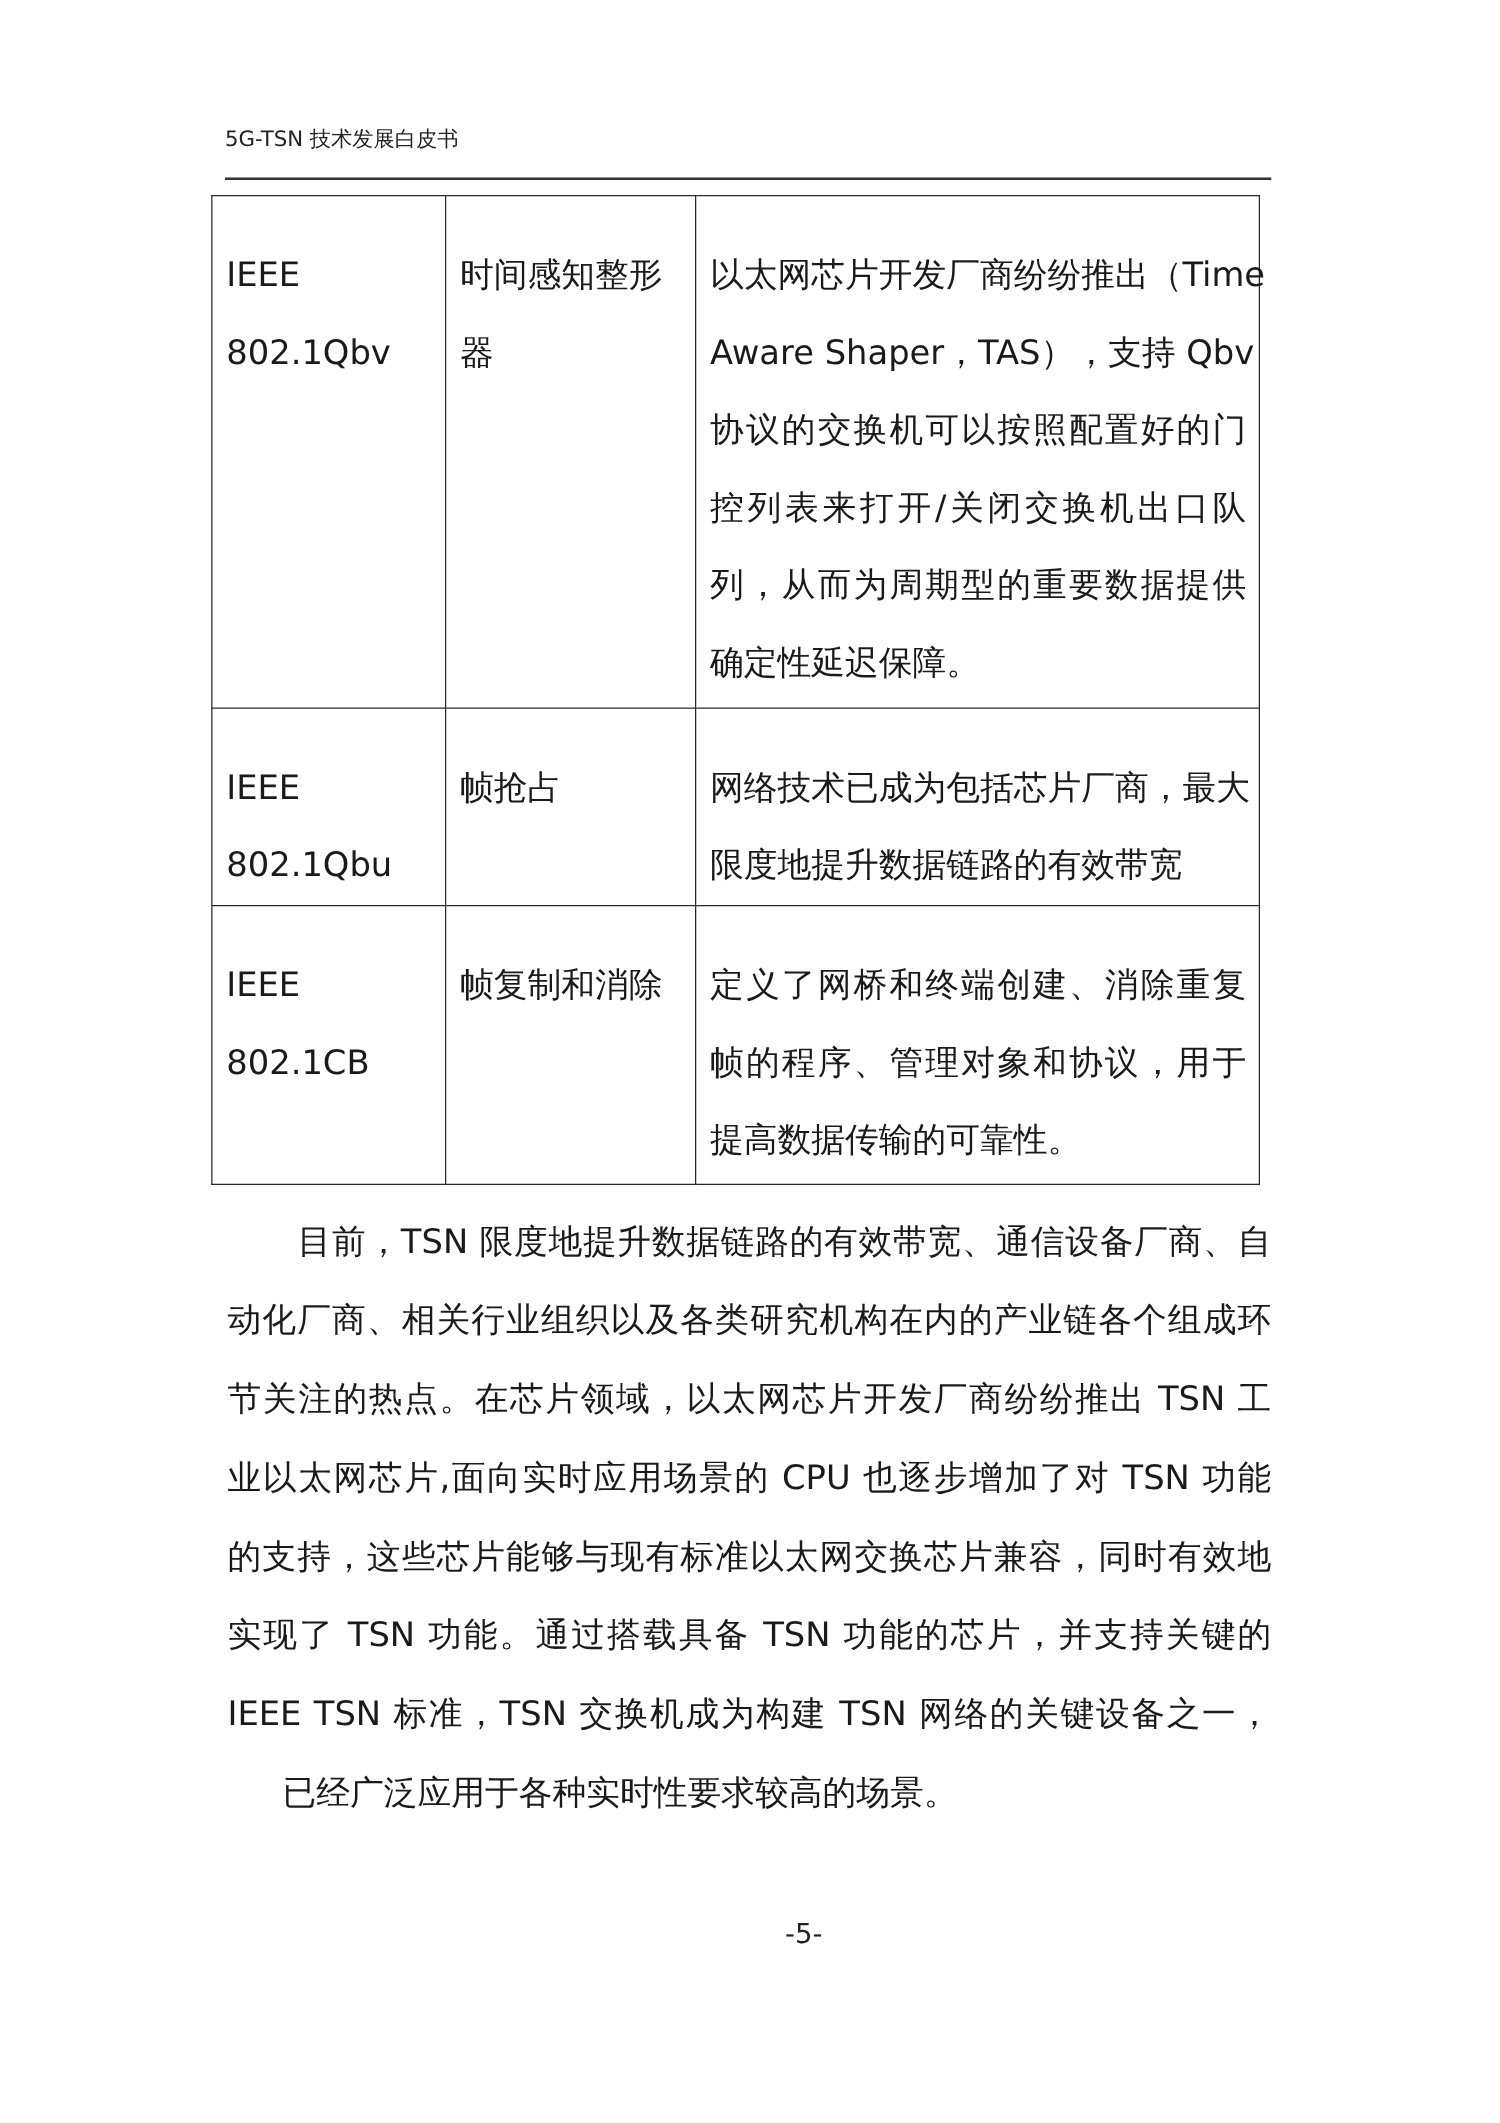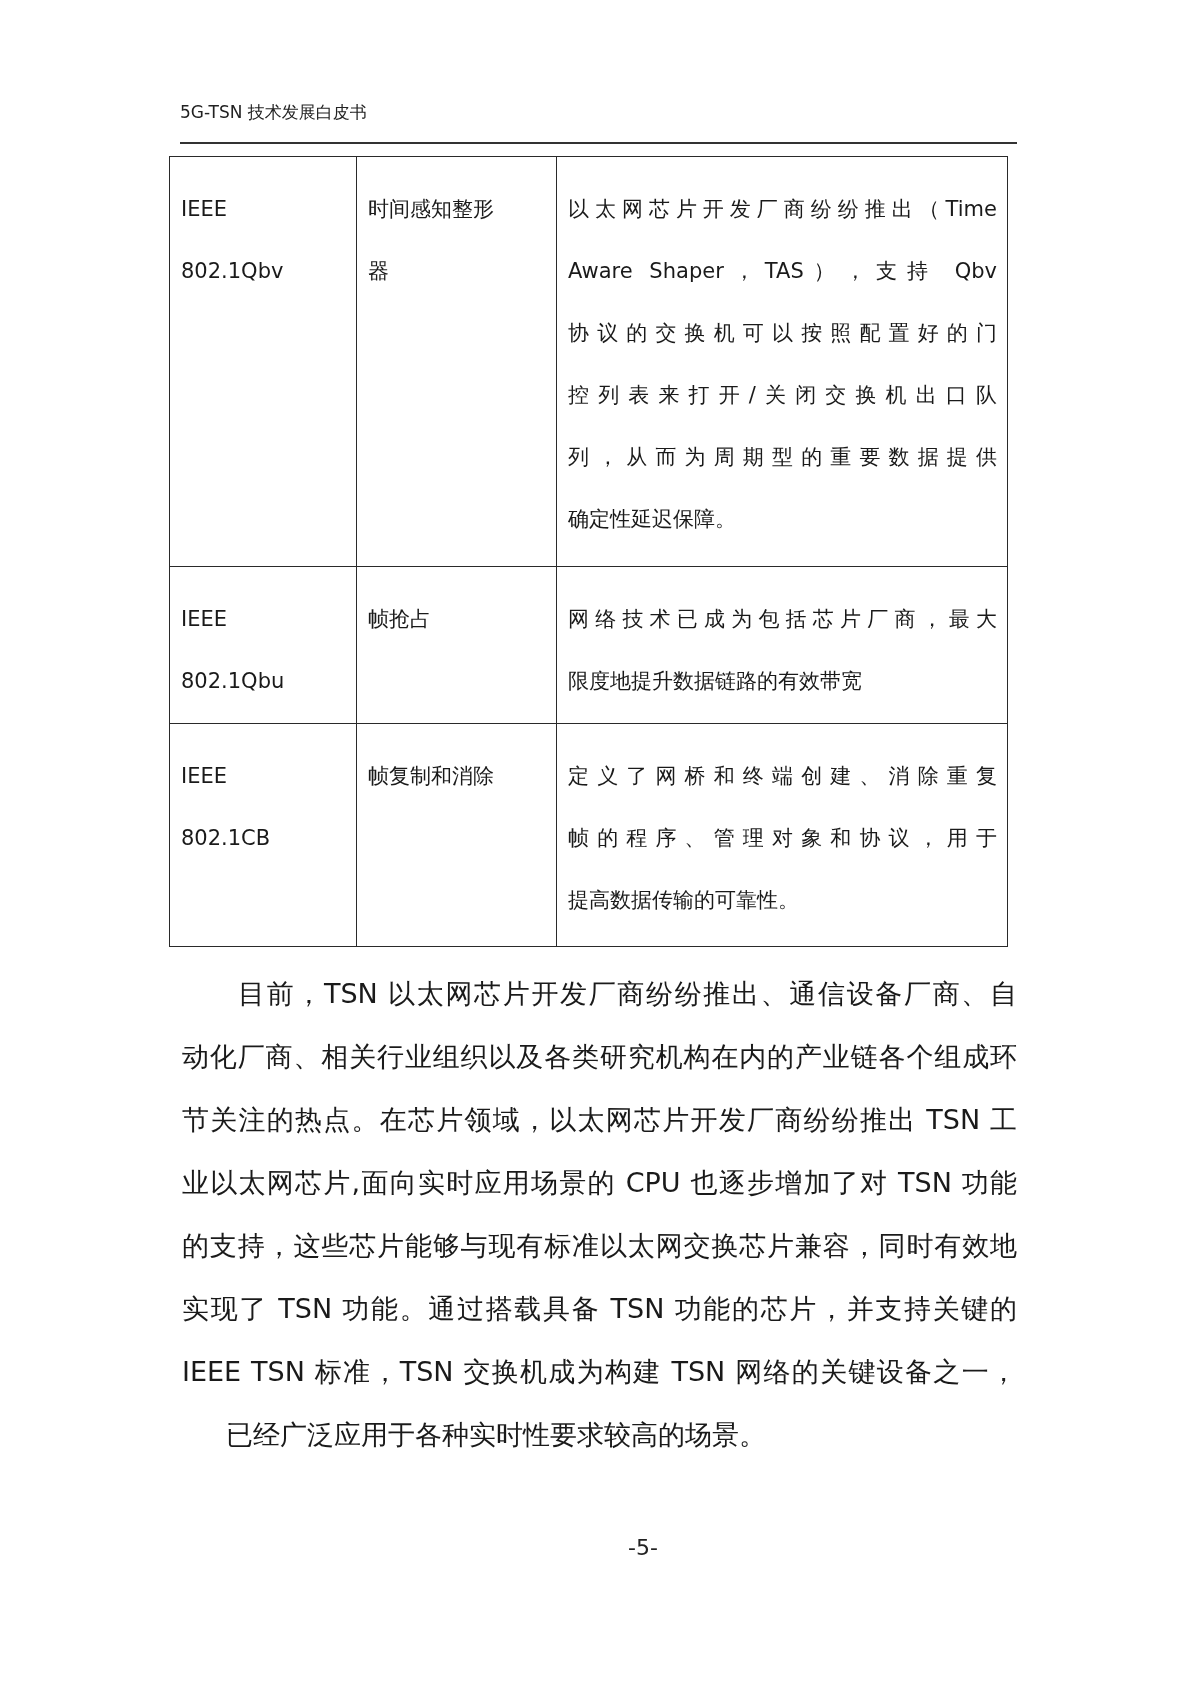--- a/index.html
+++ b/index.html
@@ -4,22 +4,22 @@
 <style>
   html, body { margin: 0; padding: 0; background: #ffffff; }
   body { width: 1200px; height: 1698px; position: relative; overflow: hidden;
          font-family: "DejaVu Sans", "Liberation Sans", sans-serif; color: #1a1a1a; }
   .page-header { position: absolute; left: 180px; width: 837px; top: 100px; height: 24px;
                  text-align: left; font-size: 17px; line-height: 24px; color: #222; }
   .header-rule { position: absolute; left: 180px; width: 837px; top: 142px; height: 0;
                  border-top: 2px solid #333; }
   .spec-table { position: absolute; left: 169px; top: 156px; width: 838px;
                 border-collapse: collapse; table-layout: fixed; }
-  .spec-table td { border: 1.5px solid #2a2a2a; vertical-align: top; padding: 21px 10px 0 11px;
-                   font-size: 21px; line-height: 62px; }
+  .spec-table td { border: 1.5px solid #2a2a2a; vertical-align: top; padding: 33px 10px 0 11px;
+                   font-size: 27px; line-height: 62px; }
   .spec-table col.c1 { width: 187px; }
   .spec-table col.c2 { width: 200px; }
   .spec-table col.c3 { width: 451px; }
   .line { display: block; white-space: nowrap; height: 62px; }
   .justify { text-align: justify; text-align-last: justify; }
   .para { position: absolute; left: 182px; width: 835px; top: 962px; font-size: 27px; }
   .para .pline { display: block; height: 63px; line-height: 63px; white-space: nowrap;
                  text-align: justify; text-align-last: justify; }
   .para .pline.last { text-align-last: left; margin-left: 44px; }
   .para .pline.first { padding-left: 56px; }
@@ -81,21 +81,21 @@
       <td>
         <span class="line justify">定义了网桥和终端创建、消除重复</span>
         <span class="line justify">帧的程序、管理对象和协议，用于</span>
         <span class="line">提高数据传输的可靠性。</span>
       </td>
     </tr>
   </tbody>
 </table>
 
 <div class="para">
-  <span class="pline first">目前，TSN 以太网芯片开发厂商纷纷推出、通信设备厂商、自</span>
+  <span class="pline first">目前，TSN 限度地提升数据链路的有效带宽、通信设备厂商、自</span>
   <span class="pline">动化厂商、相关行业组织以及各类研究机构在内的产业链各个组成环</span>
   <span class="pline">节关注的热点。在芯片领域，以太网芯片开发厂商纷纷推出 TSN 工</span>
   <span class="pline">业以太网芯片,面向实时应用场景的 CPU 也逐步增加了对 TSN 功能</span>
   <span class="pline">的支持，这些芯片能够与现有标准以太网交换芯片兼容，同时有效地</span>
   <span class="pline">实现了 TSN 功能。通过搭载具备 TSN 功能的芯片，并支持关键的</span>
   <span class="pline">IEEE TSN 标准，TSN 交换机成为构建 TSN 网络的关键设备之一，</span>
   <span class="pline last">已经广泛应用于各种实时性要求较高的场景。</span>
 </div>
 
 <div class="page-number">-5-</div>

